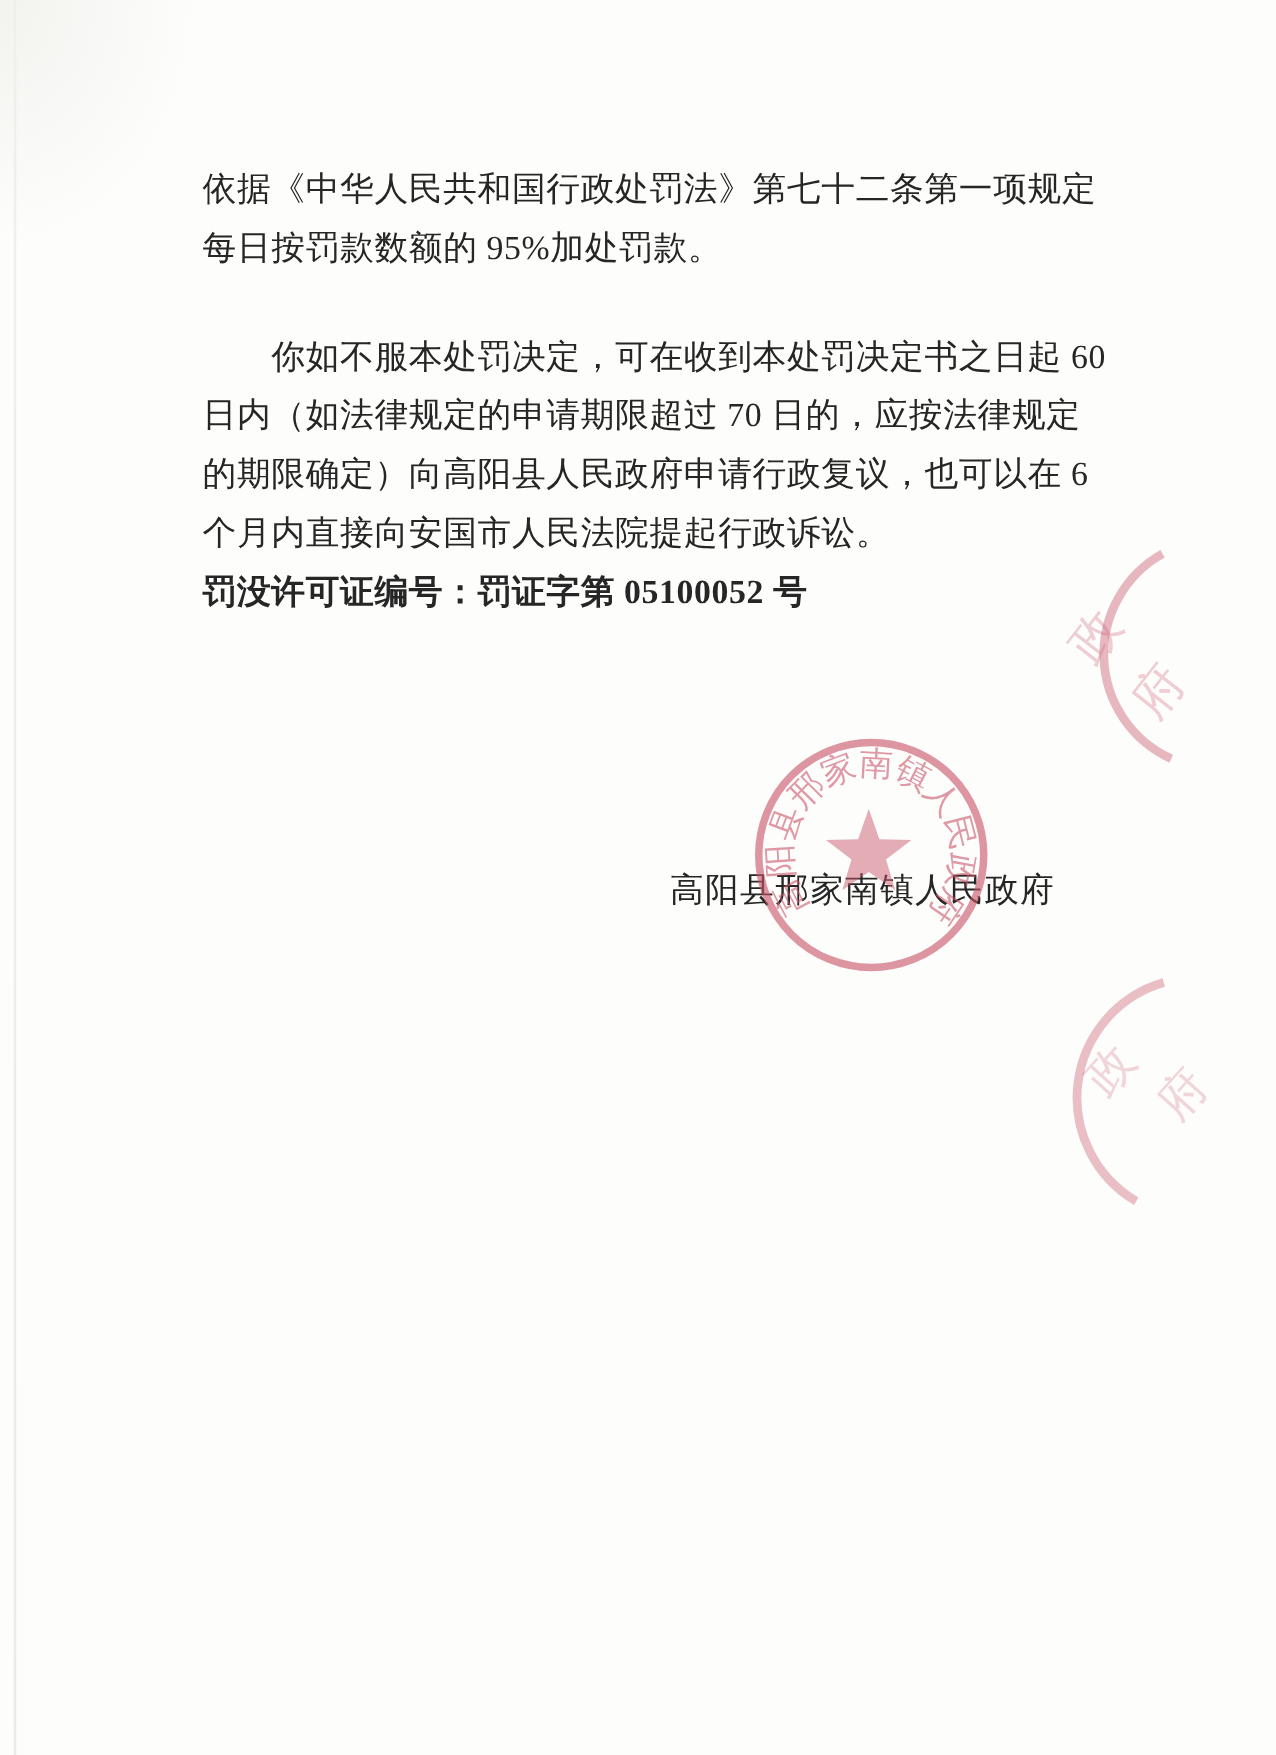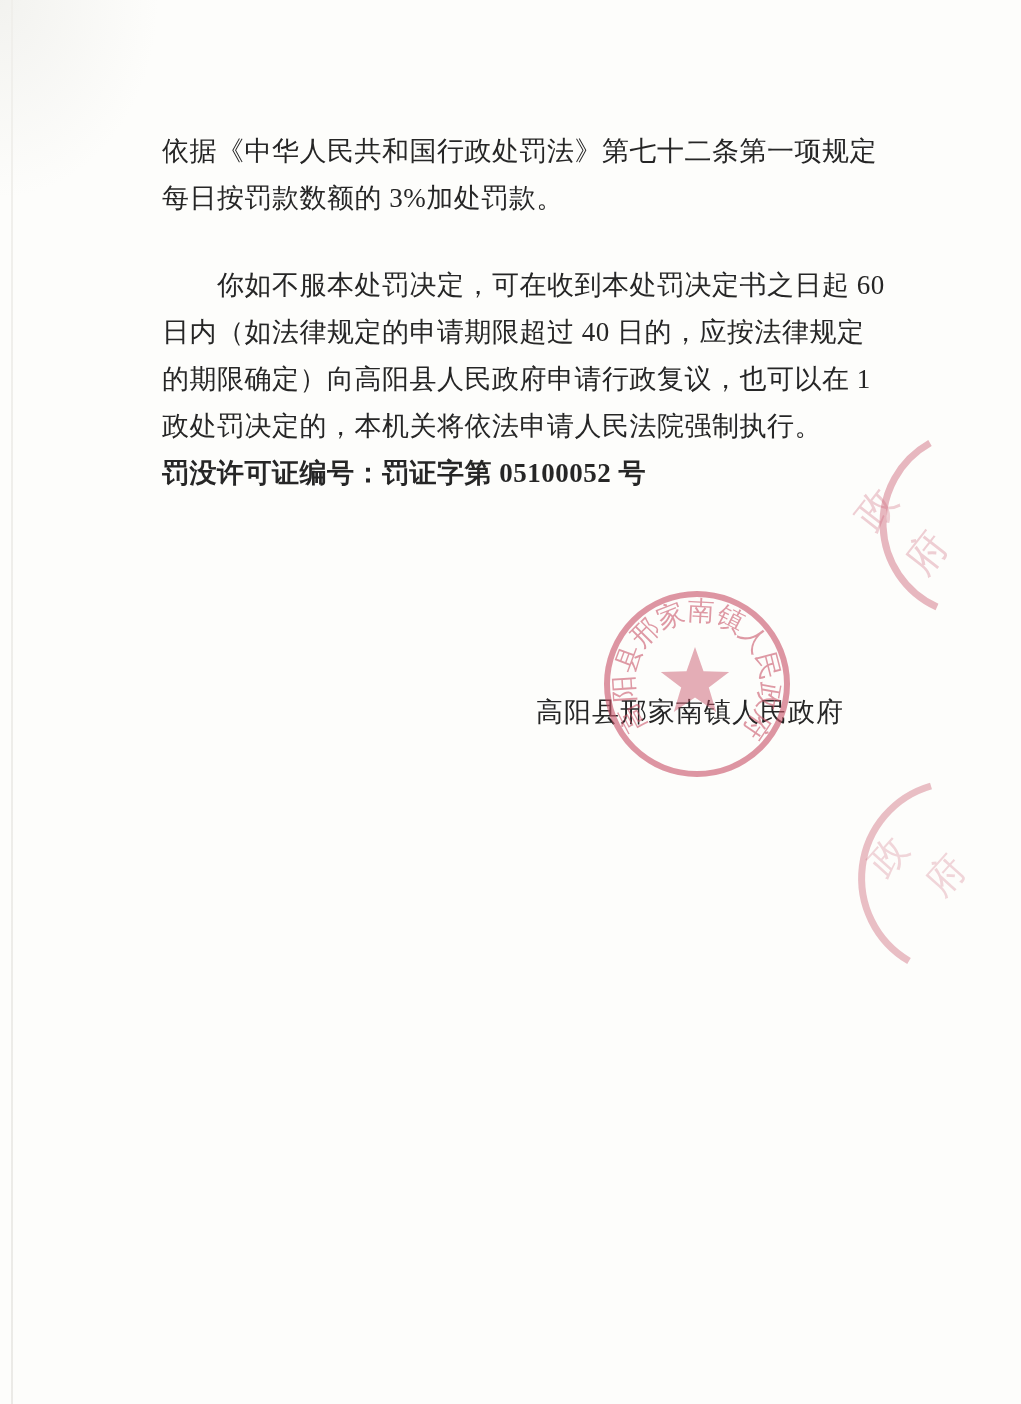--- a/index.html
+++ b/index.html
@@ -71,29 +71,29 @@
 <body>
 
 <div class="page">
 
   <div class="corner-shade"></div>
   <div class="edge-line"></div>
 
   <div class="doc-body">
     <p>
       <span class="line">依据《中华人民共和国行政处罚法》第七十二条第一项规定</span>
-      <span class="line">每日按罚款数额的 3%加处罚款。</span>
+      <span class="line">每日按罚款数额的 95%加处罚款。</span>
     </p>
     <p>
       <span class="line indent">你如不服本处罚决定，可在收到本处罚决定书之日起 60</span>
-      <span class="line">日内（如法律规定的申请期限超过 40 日的，应按法律规定</span>
-      <span class="line">的期限确定）向高阳县人民政府申请行政复议，也可以在 1</span>
+      <span class="line">日内（如法律规定的申请期限超过 70 日的，应按法律规定</span>
+      <span class="line">的期限确定）向高阳县人民政府申请行政复议，也可以在 6</span>
+      <span class="line">个月内直接向安国市人民法院提起行政诉讼。</span>
     </p>
     <p>
-      <span class="line">政处罚决定的，本机关将依法申请人民法院强制执行。</span>
     </p>
     <p class="permit">罚没许可证编号：罚证字第 05100052 号</p>
   </div>
 
   <div class="closing">
     <div>高阳县邢家南镇人民政府</div>
   </div>
 
   <div class="seal seal-main">
     <svg viewBox="0 0 194 194" width="194" height="194" xmlns="http://www.w3.org/2000/svg">

